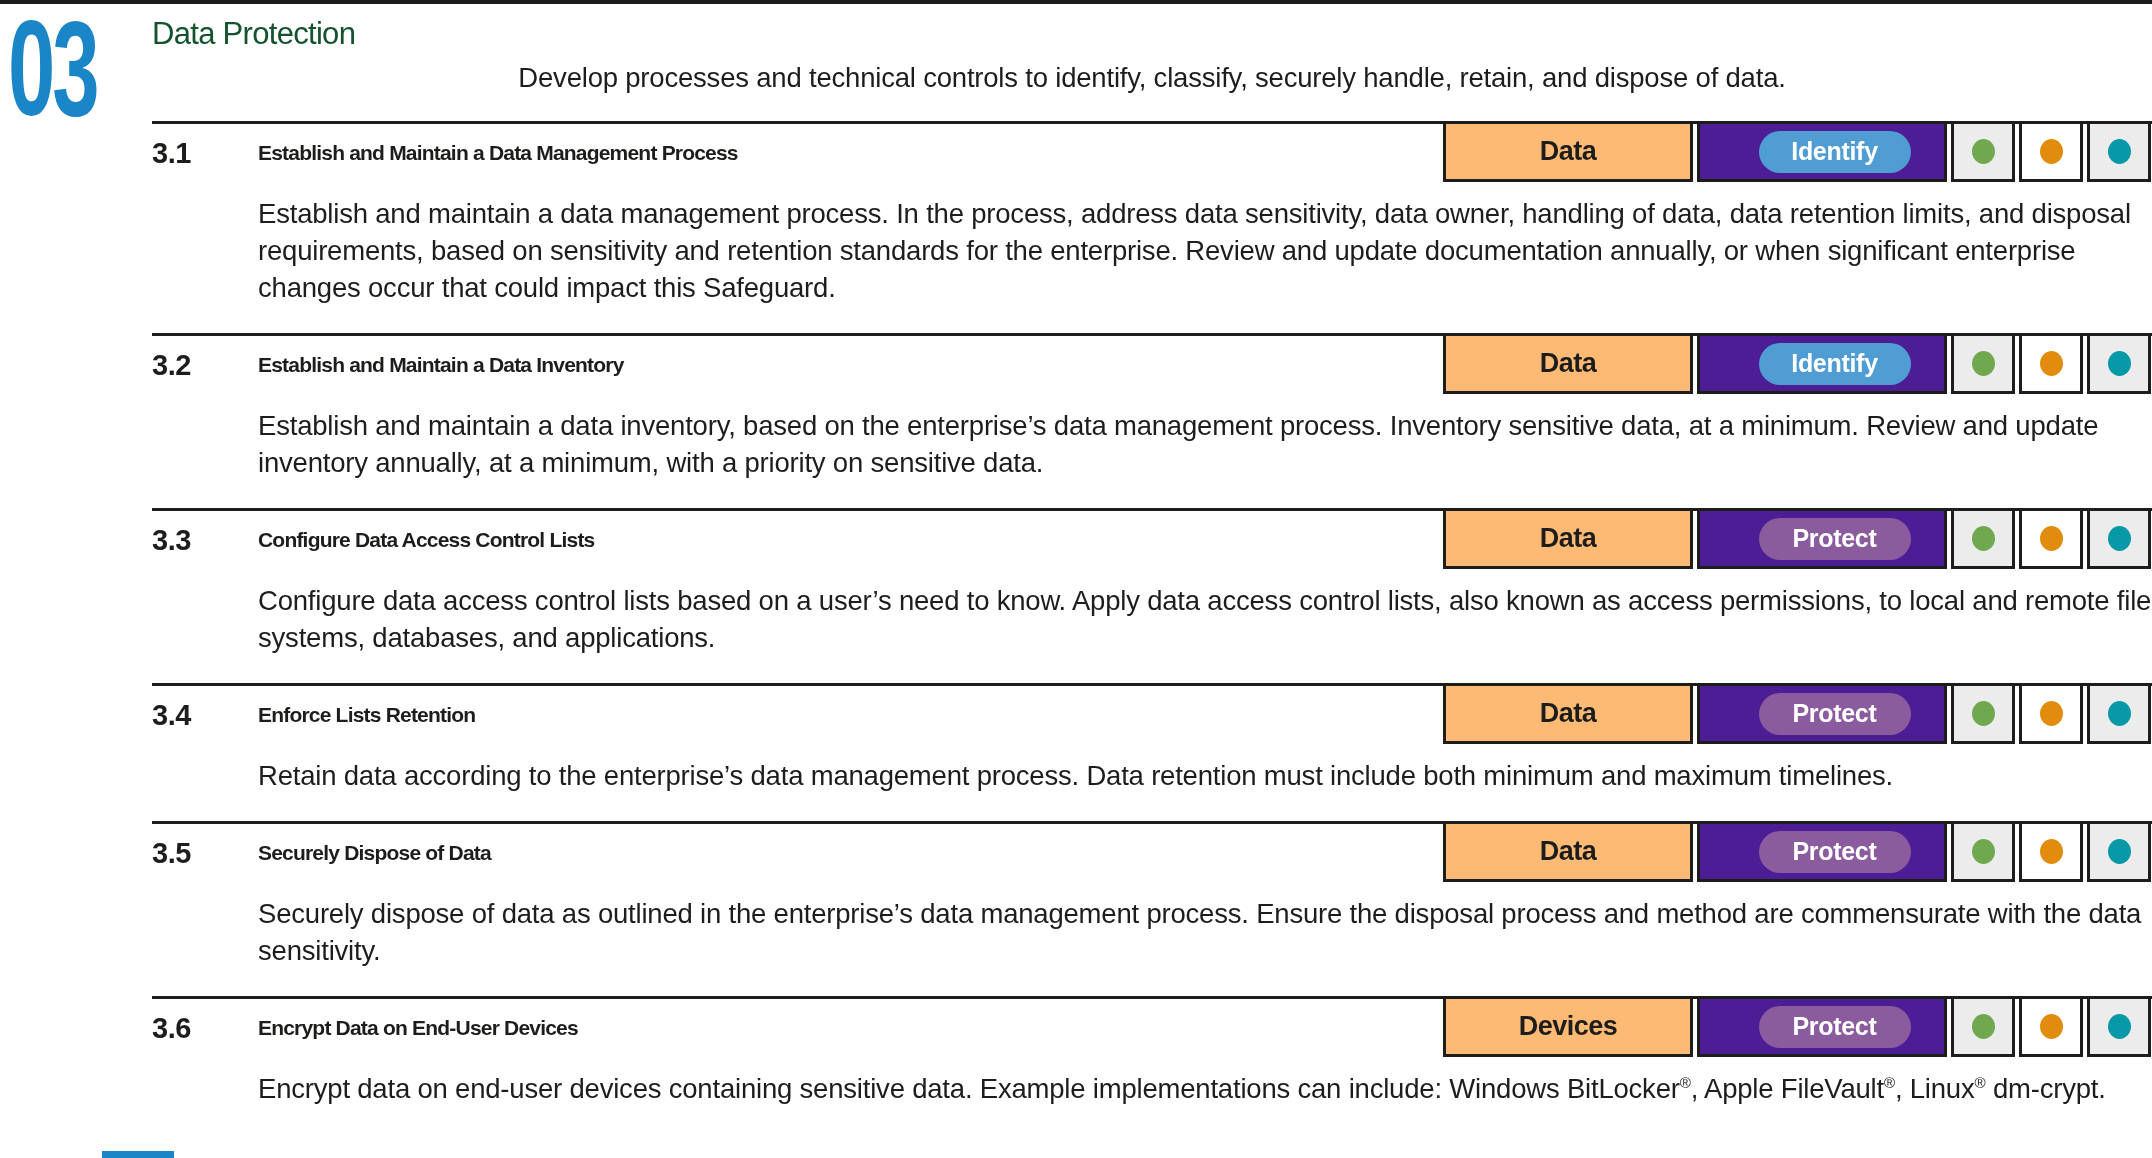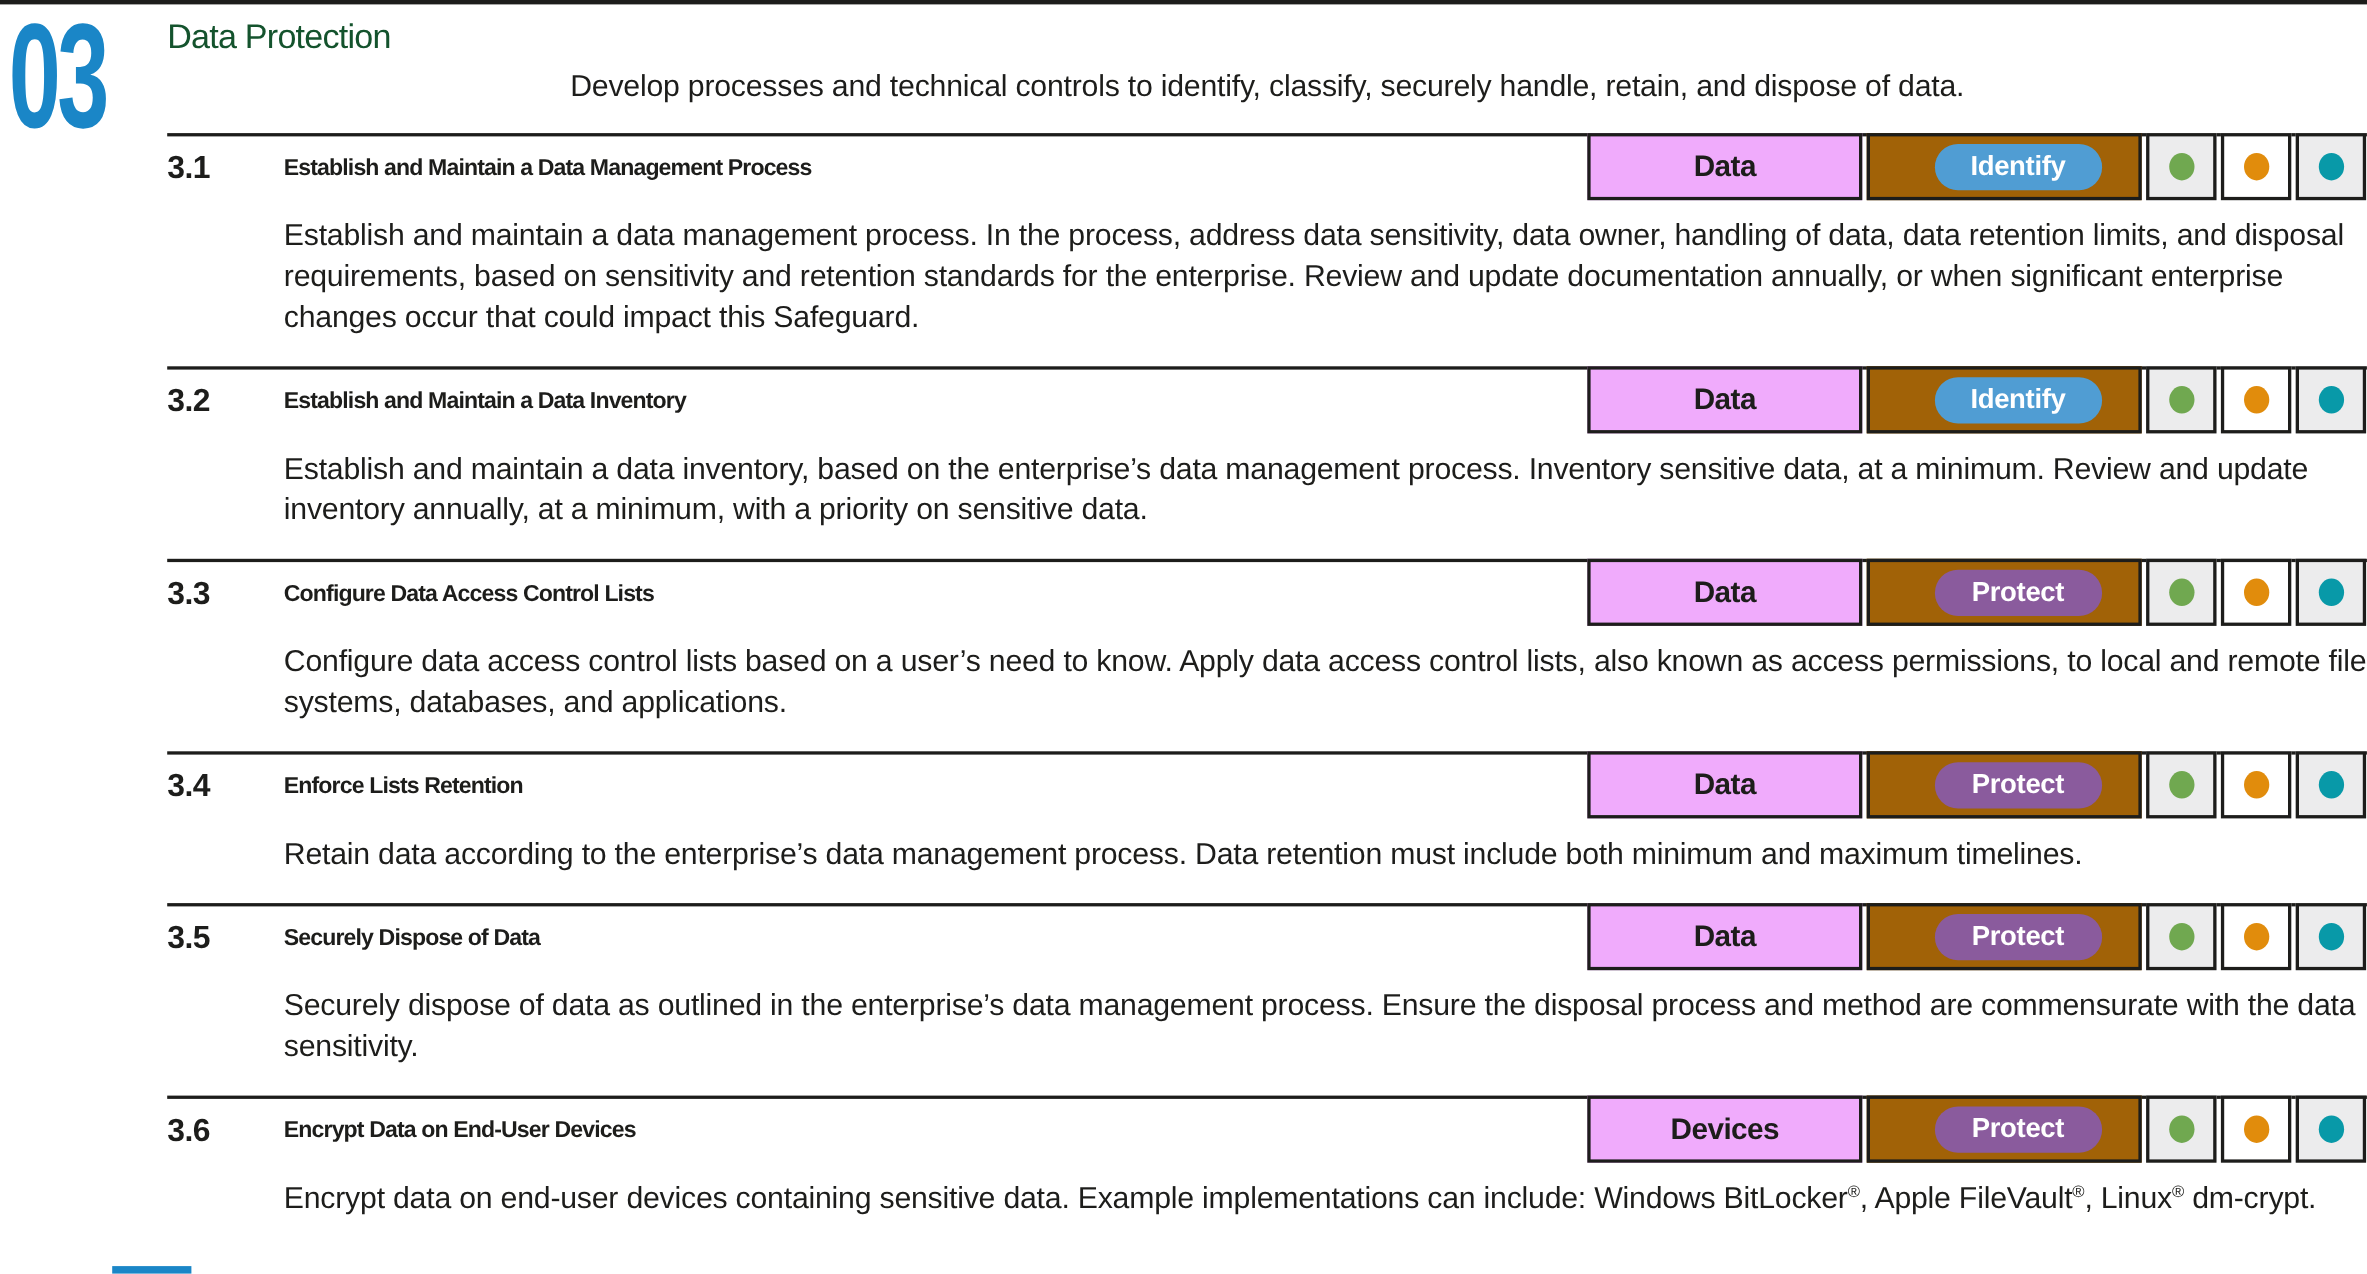--- a/index.html
+++ b/index.html
@@ -50,24 +50,24 @@
   .sg-meta {
     display:flex; gap:4px;
     width:709px; flex:0 0 709px;
     margin-top:-3px; height:61px;
   }
   .box {
     border:3px solid #1d1d1b;
     display:flex; align-items:center; justify-content:center;
   }
   .asset-box {
-    width:250px; flex:0 0 250px; background:#f0abfc;
+    width:250px; flex:0 0 250px; background:#fdba74;
     font-weight:700; font-size:27px; letter-spacing:-0.5px;
   }
-  .func-box { width:250px; flex:0 0 250px; background:#a16207;padding-left:25px; }
+  .func-box { width:250px; flex:0 0 250px; background:#4c1d95;padding-left:25px; }
   .pill {
     color:#ffffff; font-weight:700; font-size:25px; letter-spacing:-0.3px;
     width:152px; text-align:center;
     padding:6px 0 7px 0; border-radius:25px;
   }
   .ig-cell { width:64px; flex:0 0 64px; background:#ffffff; }
   .ig-cell.shaded { background:#ececed; }
   .dot { width:23px; height:25px; border-radius:50%; display:block; }
   .sg-desc {
     margin:13px 0 25px 106px;

